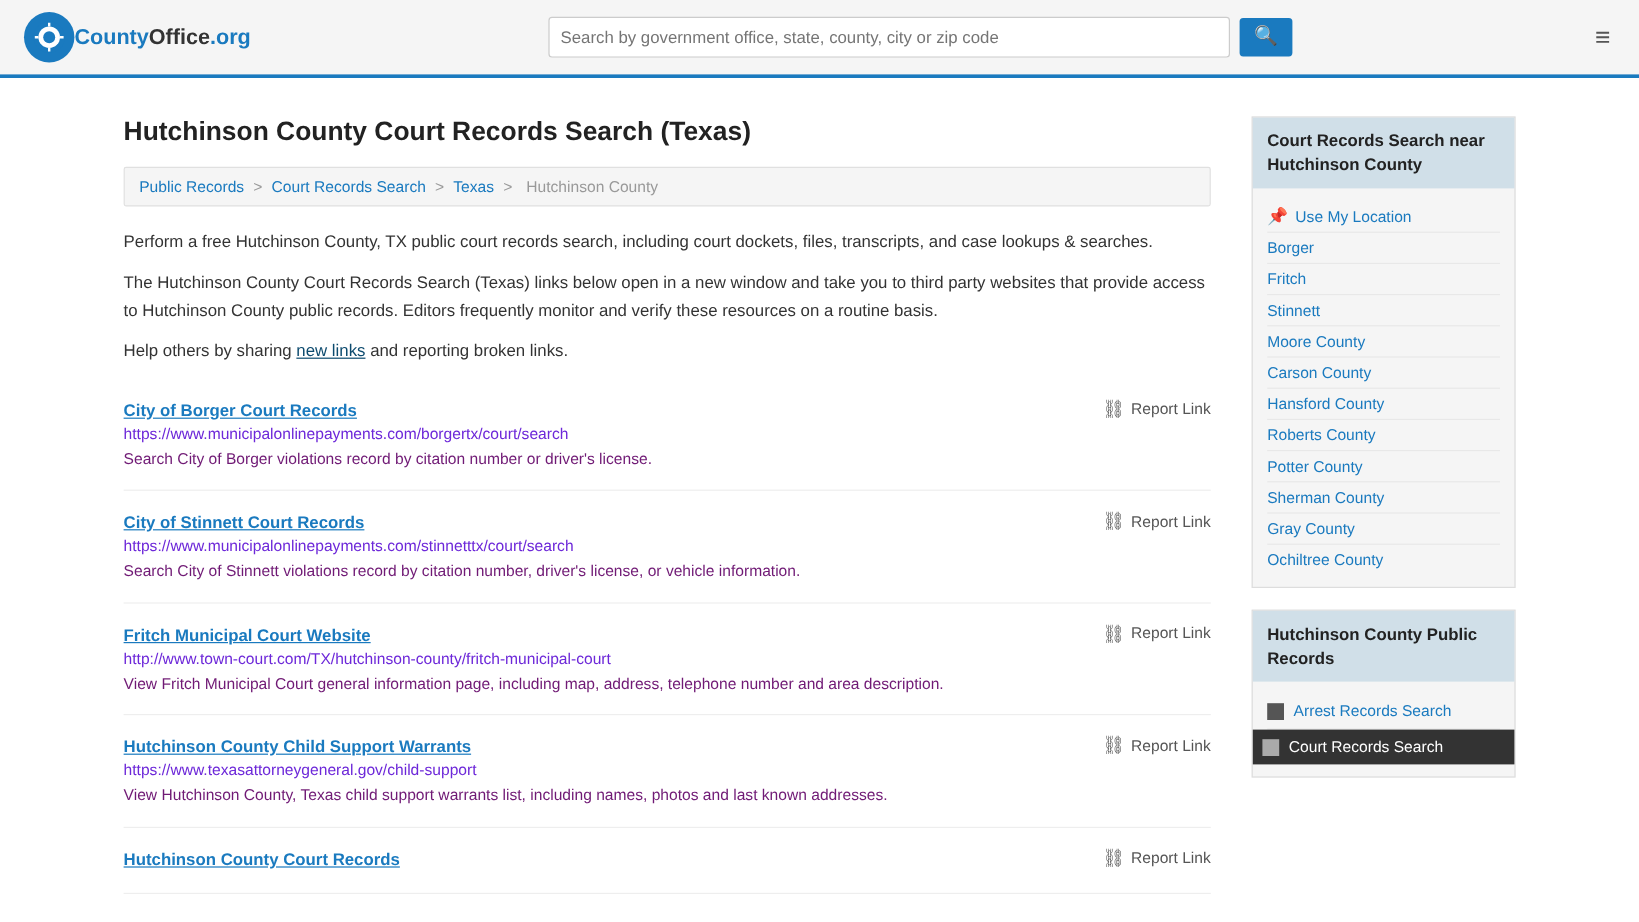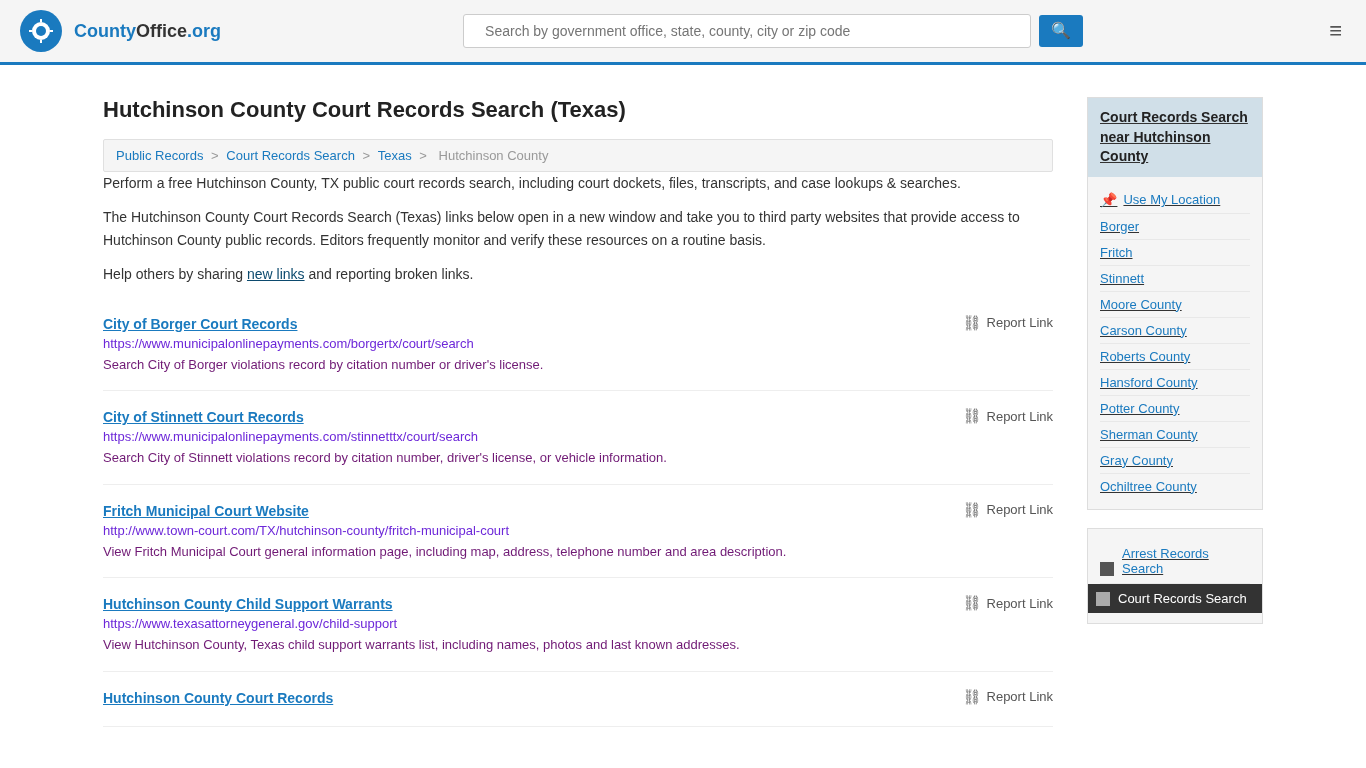--- a/index.html
+++ b/index.html
@@ -10,21 +10,21 @@
       background: #f5f5f5;
       border-bottom: 3px solid #1a7abf;
       padding: 10px 20px;
       display: flex;
       align-items: center;
       justify-content: space-between;
     }
     #logo-area {
       display: flex;
       align-items: center;
-      gap: 12px;
+      gap: 0;
     }
     #logo-circle {
       width: 42px;
       height: 42px;
       border-radius: 50%;
       background: #1a7abf;
       display: flex;
       align-items: center;
       justify-content: center;
       color: white;
@@ -47,21 +47,21 @@
       flex: 1;
       max-width: 620px;
       margin: 0 30px;
     }
     #search-input-wrap {
       flex: 1;
       position: relative;
     }
     #search-input-wrap input {
       width: 100%;
-      padding: 8px 21px;
+      padding: 8px 9px;
       border: 1px solid #ccc;
       border-radius: 3px;
       font-size: 14px;
       color: #999;
     }
     #search-btn {
       background: #1a7abf;
       border: none;
       padding: 8px 12px;
       border-radius: 3px;
@@ -84,40 +84,40 @@
       max-width: 1200px;
       margin: 0 auto;
       padding: 32px 20px;
       display: flex;
       gap: 34px;
     }
     #content-area {
       flex: 1;
     }
     #sidebar {
-      width: 176px;
+      width: 220px;
       flex-shrink: 0;
-      text-decoration: underline;
     }
 
     
     #page-title {
       font-size: 22px;
       font-weight: bold;
       color: #222;
       margin-bottom: 16px;
     }
 
     
     #breadcrumb {
       background: #f5f5f5;
       border: 1px solid #e0e0e0;
       padding: 8px 12px;
       font-size: 13px;
       color: #555;
+      margin-bottom: 18px;
       border-radius: 2px;
     }
     #breadcrumb a {
       color: #1a7abf;
       text-decoration: none;
     }
     #breadcrumb span { color: #999; margin: 0 4px; }
 
     
     .desc-para {
@@ -374,42 +374,43 @@
         <a class="sidebar-link">
           <span>Stinnett</span>
         </a>
         <a class="sidebar-link">
           <span>Moore County</span>
         </a>
         <a class="sidebar-link">
           <span>Carson County</span>
         </a>
         <a class="sidebar-link">
+          <span>Hansford County</span>
+        </a>
+        <a class="sidebar-link">
           <span>Roberts County</span>
         </a>
         <a class="sidebar-link">
-          <span>Hansford County</span>
-        </a>
-        <a class="sidebar-link">
           <span>Potter County</span>
         </a>
         <a class="sidebar-link">
           <span>Sherman County</span>
         </a>
         <a class="sidebar-link">
           <span>Gray County</span>
         </a>
         <a class="sidebar-link">
           <span>Ochiltree County</span>
         </a>
 
       </div>
     </div>
 
     <div class="sidebar-box">
+      <div class="sidebar-box-header">Hutchinson County Public Records</div>
       <div class="sidebar-box-content">
 
         <a class="sidebar-pubrecords-link">
           <span class="square-icon"></span>
           <span>Arrest Records Search</span>
         </a>
         <a class="sidebar-pubrecords-link" style="background:#333; color:white; padding:7px 8px; margin: 0 -12px; width: calc(100% + 24px);">
           <span class="square-icon-dark" style="background:#aaa;"></span>
           <span style="color:white;">Court Records Search</span>
         </a>

